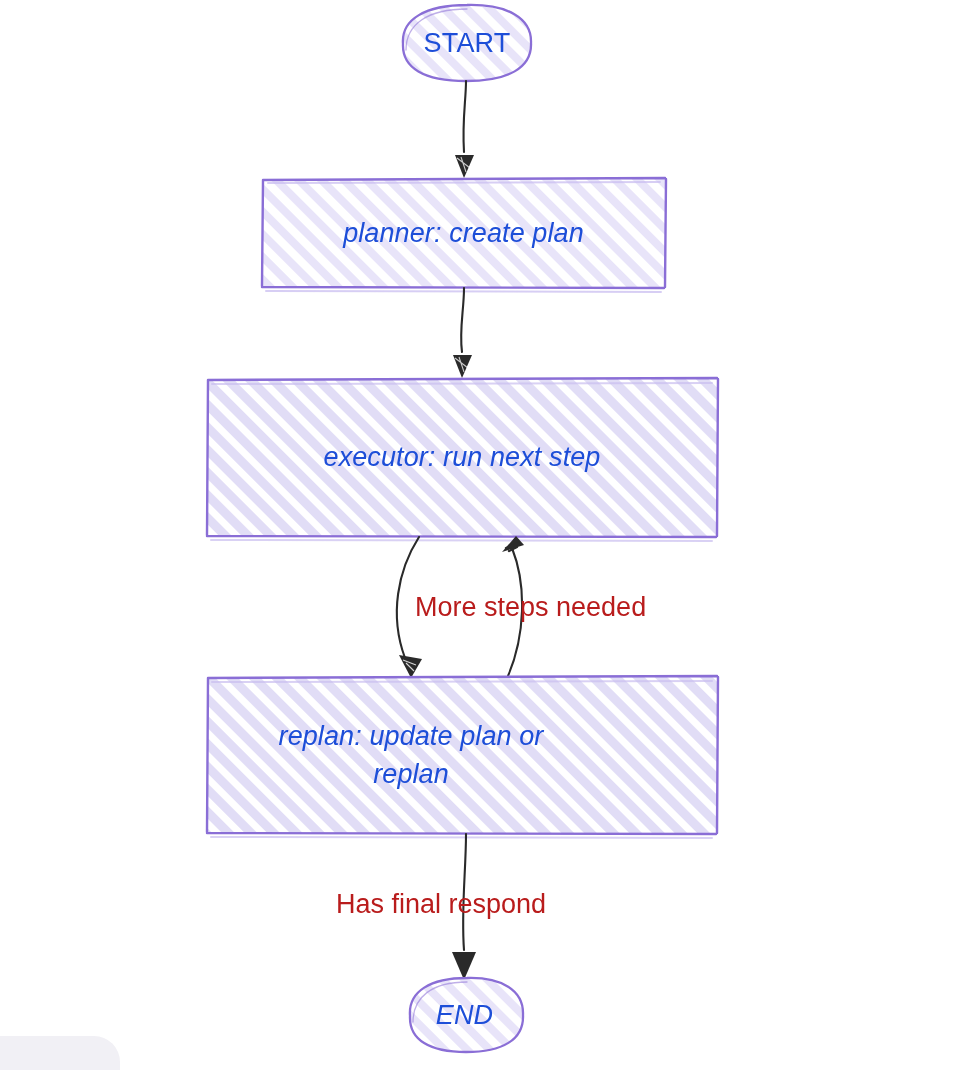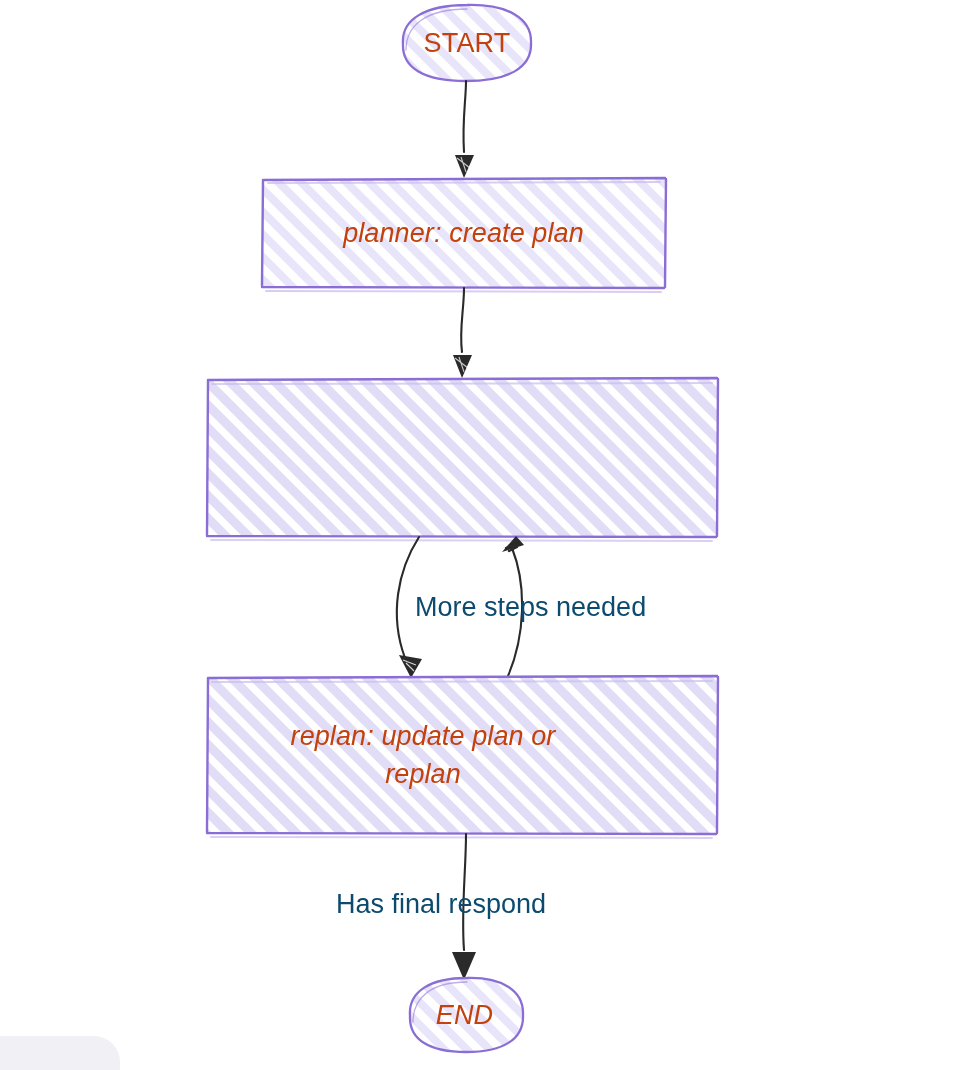--- a/index.html
+++ b/index.html
@@ -23,33 +23,33 @@
     height: 1070px;
   }
 
   .node-label {
     position: absolute;
     display: flex;
     flex-direction: column;
     align-items: center;
     justify-content: center;
     text-align: center;
-    color: #c2410c;
+    color: #1d4ed8;
     font-family: "Liberation Sans", sans-serif;
     pointer-events: none;
     line-height: 1.42;
   }
   .node-label .ln { display: block; white-space: nowrap; }
 
   .terminal-label { font-size: 27px; letter-spacing: 0.2px; }
   .process-label  { font-size: 27px; letter-spacing: 0.1px; font-style: italic; }
 
   .edge-label {
     position: absolute;
-    color: #0c4a6e;
+    color: #b91c1c;
     font-size: 27px;
     font-family: "Liberation Sans", sans-serif;
     white-space: nowrap;
     text-align: center;
   }
 
   .corner-blob {
     position: absolute;
     left: -60px;
     bottom: -26px;
@@ -136,23 +136,24 @@
 
 <div class="node-label terminal-label" style="left:402px; top:6px; width:130px; height:75px;">
   <span class="ln">START</span>
 </div>
 
 <div class="node-label process-label" style="left:262px; top:179px; width:403px; height:108px;">
   <span class="ln">planner: create plan</span>
 </div>
 
 <div class="node-label process-label" style="left:207px; top:379px; width:510px; height:157px;">
+  <span class="ln">executor: run next step</span>
 </div>
 
-<div class="node-label process-label" style="left:207px; top:677px; width:408px; height:156px;padding-left:12px;">
+<div class="node-label process-label" style="left:207px; top:677px; width:408px; height:156px;">
   <span class="ln">replan: update plan or</span>
   <span class="ln">replan</span>
 </div>
 
 <div class="node-label terminal-label" style="left:407px; top:979px; width:115px; height:73px;font-style:italic;">
   <span class="ln">END</span>
 </div>
 
 <div class="edge-label" style="left:415px; top:592px;">More steps needed</div>
 

